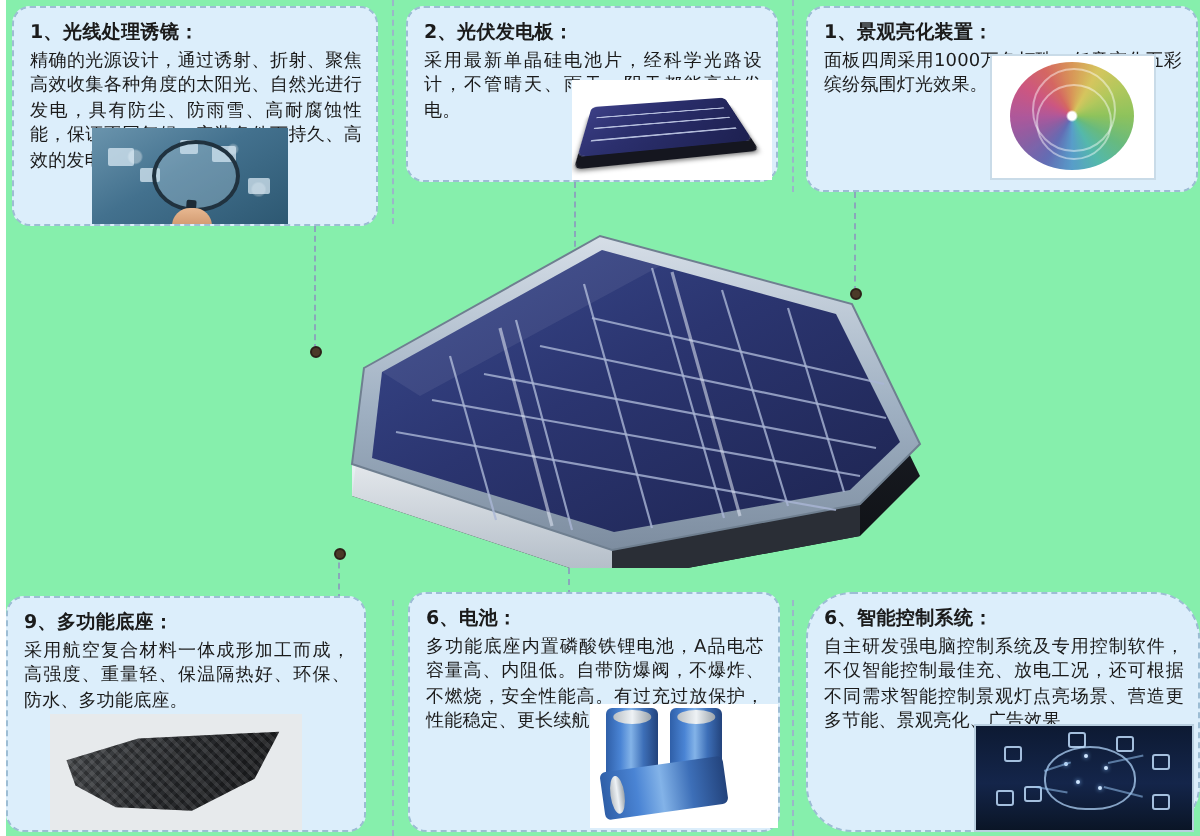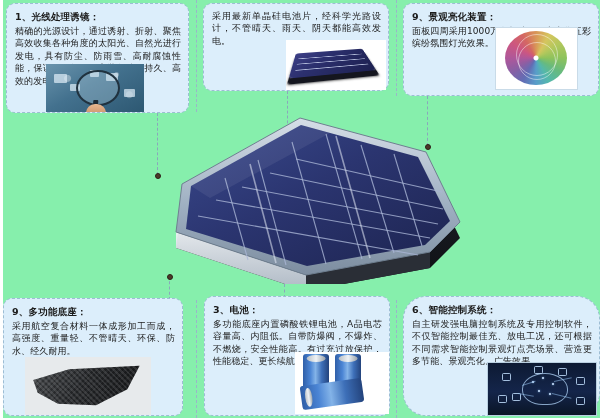--- a/index.html
+++ b/index.html
@@ -283,51 +283,52 @@
     <div class="chip" style="left:24px; top:20px; width:10px; height:7px;"></div>
     <div class="chip" style="left:60px; top:9px;  width:12px; height:8px;"></div>
     <div class="chip" style="left:78px; top:25px; width:11px; height:8px;"></div>
     <div class="chip" style="left:44px; top:6px;  width:9px;  height:7px;"></div>
     <div class="lens-ring"></div>
     <div class="handle"></div>
     <div class="finger"></div>
   </div>
 
   <div class="box b2">
+    <p class="box-title">2、光伏发电板：</p>
     <p class="box-body">采用最新单晶硅电池片，经科学光路设计，不管晴天、雨天、阴天都能高效发电。</p>
   </div>
   <div class="thumb t2">
     <div class="cell">
       <div class="busbar" style="top:9px;"></div>
       <div class="busbar" style="top:17px;"></div>
       <div class="busbar" style="top:25px;"></div>
     </div>
   </div>
 
   <div class="box b3">
-    <p class="box-title">9、景观亮化装置：</p>
+    <p class="box-title">1、景观亮化装置：</p>
     <p class="box-body">面板四周采用1000万色灯珠，任意变化五彩缤纷氛围灯光效果。</p>
   </div>
   <div class="thumb t3">
     <div class="wheelbg"></div>
     <div class="wheel"></div>
     <div class="petal" style="left:20px; top:6px;  width:40px; height:40px;"></div>
     <div class="petal" style="left:22px; top:14px; width:36px; height:36px;"></div>
   </div>
 
   <div class="box b4">
     <p class="box-title">9、多功能底座：</p>
-    <p class="box-body">采用航空复合材料一体成形加工而成，高强度、重量轻、不管晴天、环保、防水、经久耐用。</p>
+    <p class="box-body">采用航空复合材料一体成形加工而成，高强度、重量轻、保温隔热好、环保、防水、多功能底座。</p>
   </div>
   <div class="thumb t4">
     <div class="shell"></div>
   </div>
 
   <div class="box b5">
-    <p class="box-title">3、电池：</p>
+    <p class="box-title">6、电池：</p>
     <p class="box-body">多功能底座内置磷酸铁锂电池，A品电芯容量高、内阻低。自带防爆阀，不爆炸、不燃烧，安全性能高。有过充过放保护，性能稳定、更长续航能力。</p>
   </div>
   <div class="thumb t5">
     <div class="cellbat" style="left:8px;  top:2px;  width:26px; height:36px;">
       <div class="cap"></div>
     </div>
     <div class="cellbat" style="left:40px; top:2px;  width:26px; height:36px;">
       <div class="cap"></div>
     </div>
     <div class="cellbat" style="left:6px;  top:30px; width:62px; height:24px; transform:rotate(-8deg);">

